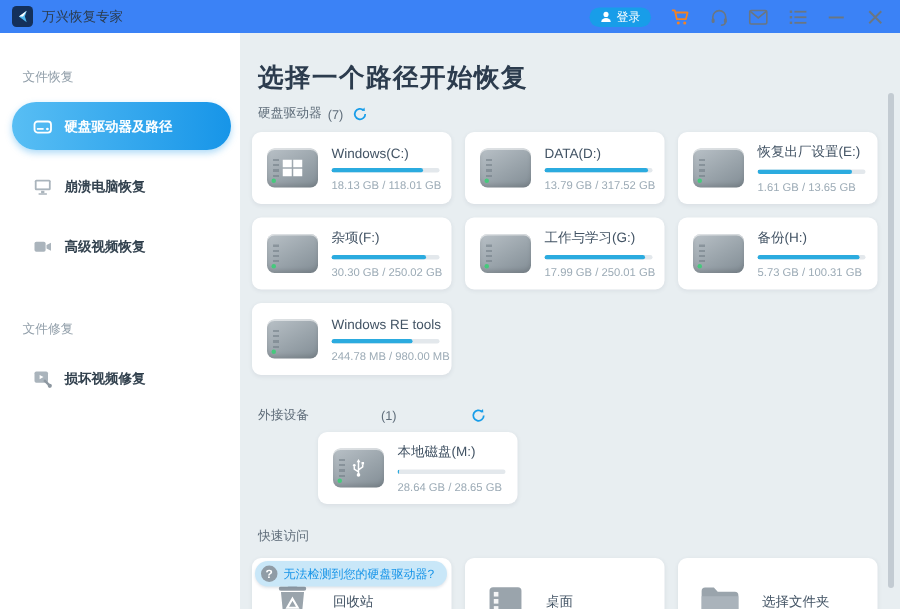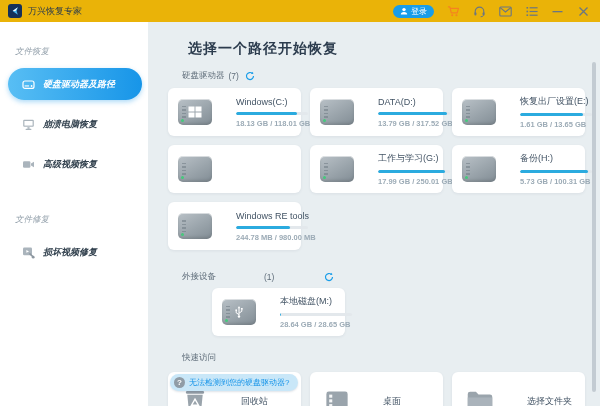--- a/index.html
+++ b/index.html
@@ -1,70 +1,70 @@
 <!DOCTYPE html>
 <html><head>
 <meta charset="utf-8">
 <style>
   * { box-sizing: border-box; margin: 0; padding: 0; }
   html,body { width:600px; height:406px; overflow:hidden; }
   body { font-family:"Liberation Sans","DejaVu Sans",sans-serif; background:#e8eef1; }
   .window { position:relative; width:600px; height:406px; background:#e8eef1; }
 
   
-  .titlebar { position:absolute; top:0; left:0; right:0; height:22px; background:#eab308; display:flex; align-items:center; padding:0 10px 0 8px; z-index:20; }
+  .titlebar { position:absolute; top:0; left:0; right:0; height:22px; background:#3b82f6; display:flex; align-items:center; padding:0 10px 0 8px; z-index:20; }
   .logo { width:14px; height:14px; border-radius:3px; background:#14305a; display:flex; align-items:center; justify-content:center; flex:0 0 auto; }
   .app-title { font-size:9px; color:#2b3b4c; margin-left:6px; }
   .tb-right { margin-left:auto; display:flex; align-items:center; gap:13px; }
   .login-btn { height:13px; background:#189de9; border-radius:7px; display:flex; align-items:center; gap:3px; padding:0 7px; cursor:pointer; }
   .login-btn span.lbl { font-size:8px; color:#fff; line-height:13px; }
   .tb-ic { display:flex; align-items:center; justify-content:center; width:13px; height:13px; cursor:pointer; }
 
   
-  .sidebar { position:absolute; top:22px; left:0; bottom:0; width:148px; background:#ffffff; z-index:10;font-style:italic; }
+  .sidebar { position:absolute; top:22px; left:0; bottom:0; width:160px; background:#ffffff; z-index:10; }
   .side-label { font-size:8.5px; color:#93a0ab; margin:24px 0 10px 15px; }
   .side-label.second { margin-top:34px; }
   .side-item { display:flex; align-items:center; gap:8px; height:32px; margin:0 6px 8px 8px; padding-left:14px; border-radius:16px; cursor:pointer;text-align:center; }
   .side-item .si-label { font-size:9px; color:#33424f; font-weight:bold; white-space:nowrap; }
   .side-item.selected { background:linear-gradient(90deg,#58bef4 0%,#1795e8 100%); box-shadow:0 2px 5px rgba(23,149,232,.35); }
   .side-item.selected .si-label { color:#ffffff; }
   .si-icon { width:13px; height:13px; display:flex; align-items:center; justify-content:center; }
 
   
   .main { position:absolute; top:22px; left:160px; right:0; bottom:0; overflow:hidden; }
-  .page-title { position:absolute; top:18px; left:28px; font-size:14px; font-weight:bold; color:#2c3c4e; letter-spacing:1px; }
-  .sec-head { position:absolute; left:22px; display:flex; align-items:center; gap:4px; font-size:8.5px; color:#5f6d7a; }
+  .page-title { position:absolute; top:18px; left:12px; font-size:17px; font-weight:bold; color:#2c3c4e; letter-spacing:1px; }
+  .sec-head { position:absolute; left:12px; display:flex; align-items:center; gap:4px; font-size:8.5px; color:#5f6d7a; }
   .sec-head .refresh { display:flex; margin-left:2px; cursor:pointer; }
   .sh-drives { top:48px; }
   .sh-external { top:249px;gap:48px; }
   .sh-quick { top:330px; }
 
   .grid { position:absolute; left:8px; width:428px; display:flex; flex-wrap:wrap; gap:9px; }
   .g-drives { top:66px; }
   .g-external { top:266px;padding-left:44px; }
   .g-quick { top:350px; width:428px; }
 
   .card { width:133px; height:48px; background:#ffffff; border-radius:6px; box-shadow:0 1px 3px rgba(50,70,90,.08); display:flex; align-items:center; padding-left:10px; cursor:pointer; }
-  .card-info { margin-left:24px; }
+  .card-info { margin-left:9px; }
   .drive-name { font-size:9px; color:#425364; white-space:nowrap; }
   .bar { width:72px; height:3px; background:#e3e8ec; border-radius:2px; margin:5px 0 4px; overflow:hidden; }
   .bar-fill { height:100%; background:#2babdf; border-radius:2px; }
-  .drive-size { font-size:7.5px; color:#9cabb6; white-space:nowrap;font-weight:bold; }
+  .drive-size { font-size:7.5px; color:#9cabb6; white-space:nowrap; }
 
   
   .hdd { position:relative; width:34px; height:26px; flex:0 0 auto; border-radius:5px; background:linear-gradient(150deg,#b9c1c7 0%,#9aa4ab 55%,#828d95 100%); box-shadow:inset 0 1px 0 rgba(255,255,255,.55), inset 0 -2px 3px rgba(0,0,0,.12); }
   .hdd::before { content:""; position:absolute; left:4px; top:7px; width:4px; height:12px; background:repeating-linear-gradient(to bottom,#6e7a83 0 1.5px,transparent 1.5px 3.5px); opacity:.55; }
   .hdd::after { content:""; position:absolute; left:3px; bottom:3px; width:3px; height:3px; border-radius:50%; background:#45c97c; }
   .winlogo { position:absolute; left:50%; top:50%; transform:translate(-50%,-50%); width:13px; height:11px; display:grid; grid-template-columns:1fr 1fr; grid-template-rows:1fr 1fr; gap:1px; }
   .winlogo i { background:#ffffff; }
   .usbmark { position:absolute; left:50%; top:50%; transform:translate(-50%,-50%); display:flex; }
 
   
   .qcard { width:133px; height:58px; background:#ffffff; border-radius:6px; box-shadow:0 1px 3px rgba(50,70,90,.08); display:flex; align-items:center; padding-left:14px; gap:14px; cursor:pointer; }
-  .qlabel { font-size:9px; color:#425364; white-space:nowrap;margin-left:19px; }
+  .qlabel { font-size:9px; color:#425364; white-space:nowrap; }
 
   
   .tooltip { position:absolute; left:10px; top:352px; z-index:8; display:flex; align-items:center; gap:4px; background:#c9e7f8; border-radius:9px; padding:3px 9px 3px 4px; box-shadow:0 1px 2px rgba(40,70,100,.15); }
   .qmark { width:11px; height:11px; border-radius:50%; background:#909ca6; color:#fff; font-size:8px; font-weight:bold; display:flex; align-items:center; justify-content:center; }
   .tooltip a { font-size:8px; color:#1694e8; cursor:pointer; white-space:nowrap; }
 
   
   .scrollthumb { position:absolute; right:4px; top:62px; width:4px; height:330px; border-radius:2px; background:#c3cbd2; z-index:15; cursor:grab; }
 </style>
 </head>
@@ -236,20 +236,27 @@
           <div class="drive-name">恢复出厂设置(E:)</div>
           <div class="bar">
               <div class="bar-fill" style="width: 88%;"></div>
             </div>
           <div class="drive-size">1.61 GB / 13.65 GB</div>
         </div>
       </div>
 
       <div class="card">
         <div class="hdd"></div>
+        <div class="card-info">
+          <div class="drive-name">杂项(F:)</div>
+          <div class="bar">
+              <div class="bar-fill" style="width: 88%;"></div>
+            </div>
+          <div class="drive-size">30.30 GB / 250.02 GB</div>
+        </div>
       </div>
 
       <div class="card">
         <div class="hdd"></div>
         <div class="card-info">
           <div class="drive-name">工作与学习(G:)</div>
           <div class="bar">
               <div class="bar-fill" style="width: 93%;"></div>
             </div>
           <div class="drive-size">17.99 GB / 250.01 GB</div>

